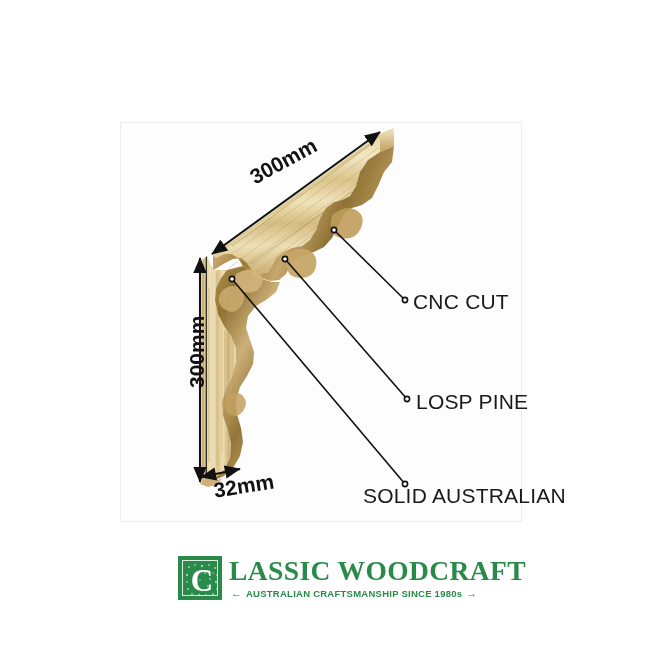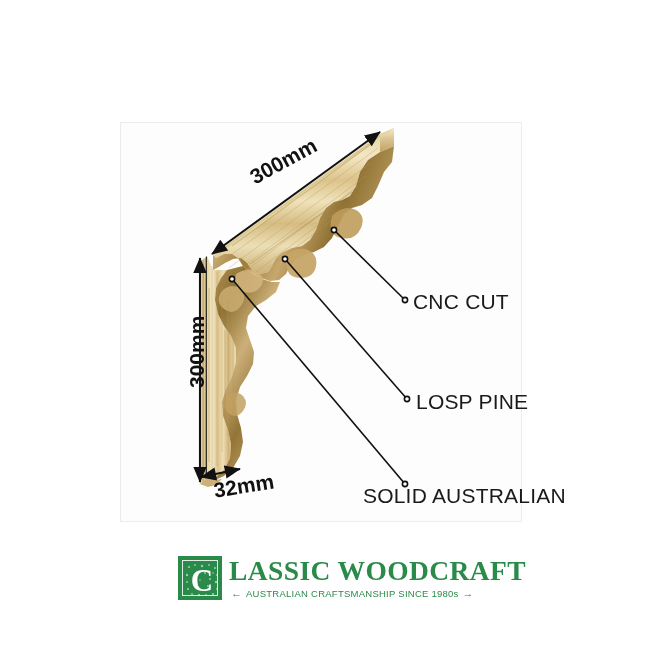--- a/index.html
+++ b/index.html
@@ -88,21 +88,21 @@
     padding-left: 2px;
   }
   .tagline-arrow {
     color: #2a8a4a;
     font-size: 11px;
     line-height: 1;
   }
   #logo-tagline {
     font-family: "Liberation Sans", sans-serif;
     font-size: 9.5px;
-    font-weight: 400;
+    font-weight: 700;
     color: #2a8a4a;
     letter-spacing: 0.25px;
     white-space: nowrap;
   }
   
   .callout-label {
     position: absolute;
     font-family: "Liberation Sans", sans-serif;
     font-size: 21px;
     color: #1a1a1a;

